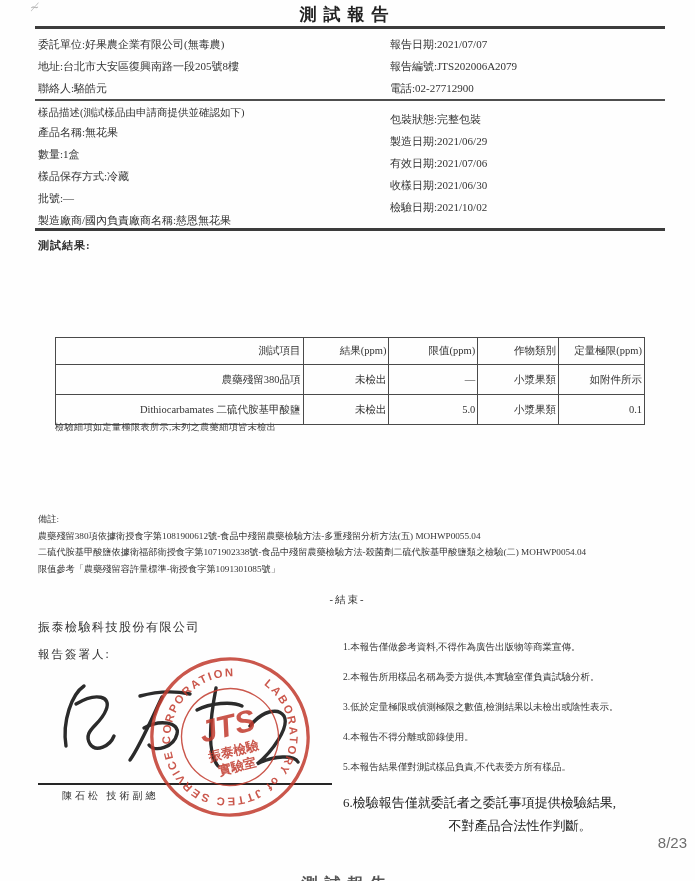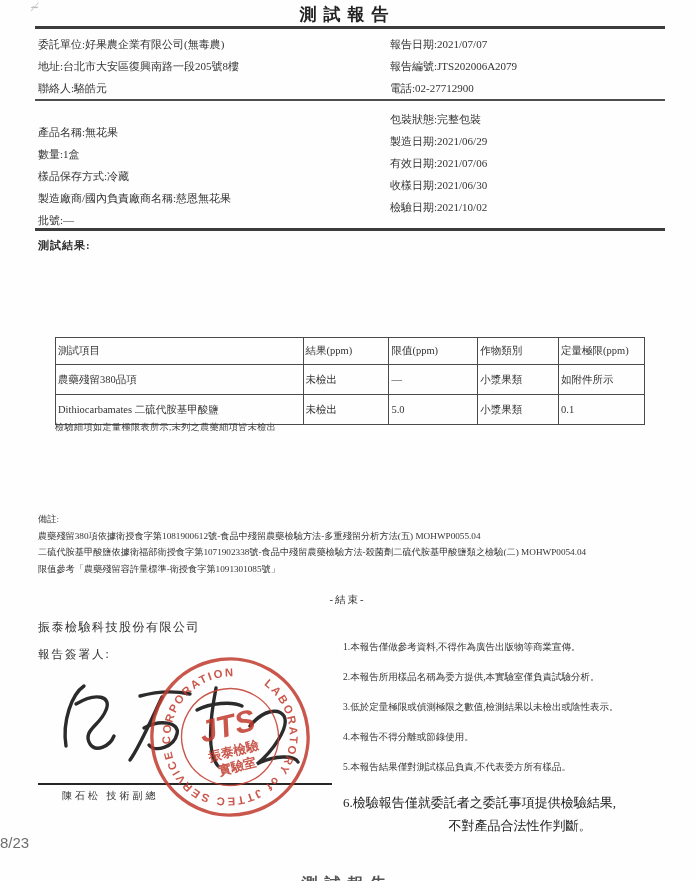--- a/index.html
+++ b/index.html
@@ -17,37 +17,37 @@
   .rule-mid { top:99px; height:2px; background:#4e4e4e; }
   .rule-sample { top:228px; height:3px; }
   .kv-col { font-size:11px; line-height:22px; color:#333; white-space:nowrap; }
   .info-left { left:38px; top:33px; }
   .info-right { left:390px; top:33px; }
   .sample-head { left:38px; top:106px; font-size:10.5px; color:#333; }
   .sample-left { left:38px; top:121px; }
   .sample-right { left:390px; top:108px; }
   .results-head { left:38px; top:238px; font-size:11px; font-weight:bold; letter-spacing:1px; }
   table.results { position:absolute; left:55px; top:337px; width:590px; border-collapse:collapse; font-size:10.5px; color:#333; }
-  table.results th, table.results td { border:1.2px solid #4a4a4a; text-align:left; padding:0 2px; font-weight:normal; }
+  table.results th, table.results td { border:1.2px solid #4a4a4a; text-align:right; padding:0 2px; font-weight:normal; }
   table.results thead th { height:27px; }
   table.results tbody td { height:30px; }
   .table-note { left:55px; top:421px; font-size:9px; color:#444; letter-spacing:0.5px; }
   .remarks { left:38px; top:511px; font-size:9.2px; line-height:16.5px; color:#333; white-space:nowrap; }
   .end-marker { left:0; right:0; top:593px; text-align:center; font-size:10.5px; letter-spacing:2px; }
   .company { left:38px; top:619px; font-size:12px; letter-spacing:1.5px; }
   .signer-label { left:38px; top:647px; font-size:11.5px; letter-spacing:2px; }
   .sig-svg { left:48px; top:666px; }
   .sig-underline { left:38px; top:783px; width:294px; height:2px; background:#262626; }
   .sig-caption { left:62px; top:789px; font-size:10px; letter-spacing:3px; color:#333; }
   .stamp { left:146px; top:653px; width:168px; height:168px; transform:rotate(-14deg); opacity:0.85; }
   .notes-col { left:343px; top:641px; width:340px; }
   .note-item { font-size:9.5px; color:#333; margin-bottom:17px; white-space:nowrap; }
   .note-big { font-size:13px; line-height:23px; color:#222; margin-top:2px; }
   .note-big .indent { padding-left:14px;text-align:center; }
-  .page-indicator { left:0; right:16px; top:834px; text-align:left; font-size:15px; color:#6e6e6e; font-family:"Liberation Sans","DejaVu Sans",sans-serif; }
+  .page-indicator { left:0; right:8px; top:834px; text-align:right; font-size:15px; color:#6e6e6e; font-family:"Liberation Sans","DejaVu Sans",sans-serif; }
   .next-page-sliver { left:0; right:0; top:874px; height:7px; overflow:hidden; text-align:center; font-size:16px; font-weight:bold; letter-spacing:7px; color:#555; }
 </style>
 </head>
 <body>
 
 <div class="canvas">
 
   <div class="abs corner-mark">≁</div>
 
   <div class="abs doc-title">測試報告</div>
@@ -60,26 +60,27 @@
     <div>聯絡人:駱皓元</div>
   </div>
   <div class="abs kv-col info-right">
     <div>報告日期:2021/07/07</div>
     <div>報告編號:JTS202006A2079</div>
     <div>電話:02-27712900</div>
   </div>
 
   <div class="abs rule rule-mid"></div>
 
+  <div class="abs sample-head">樣品描述(測試樣品由申請商提供並確認如下)</div>
   <div class="abs kv-col sample-left">
     <div>產品名稱:無花果</div>
     <div>數量:1盒</div>
     <div>樣品保存方式:冷藏</div>
+    <div>批號:—</div>
     <div>製造廠商/國內負責廠商名稱:慈恩無花果</div>
-    <div>批號:—</div>
   </div>
   <div class="abs kv-col sample-right">
     <div>包裝狀態:完整包裝</div>
     <div>製造日期:2021/06/29</div>
     <div>有效日期:2021/07/06</div>
     <div>收樣日期:2021/06/30</div>
     <div>檢驗日期:2021/10/02</div>
   </div>
 
   <div class="abs rule rule-sample"></div>

